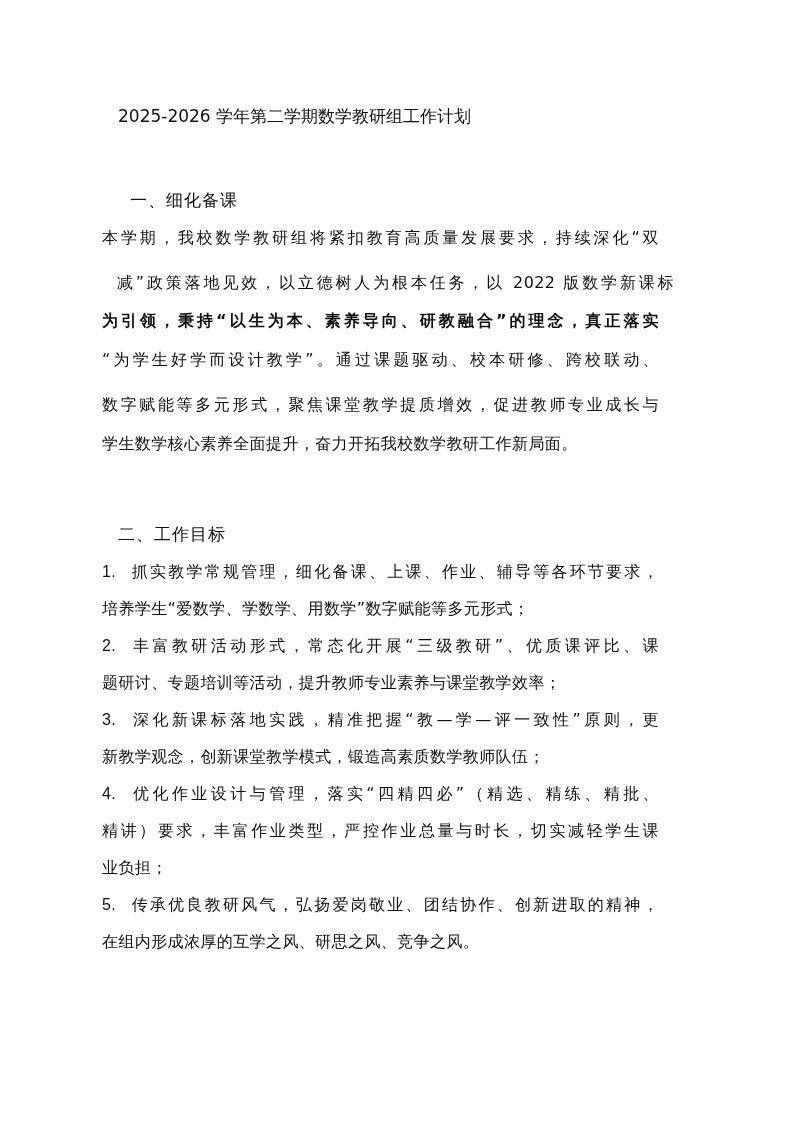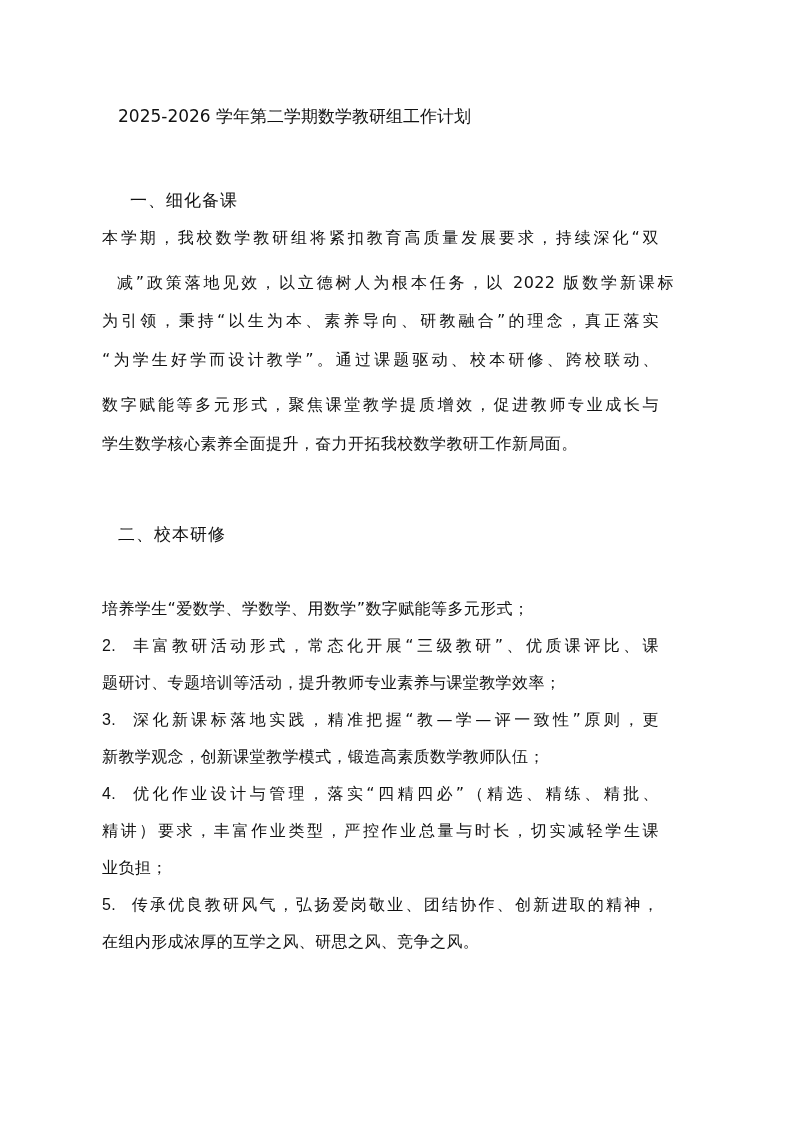--- a/index.html
+++ b/index.html
@@ -17,27 +17,28 @@
 </head>
 <body>
 
 <div class="page">
 
   <div class="title">2025-2026 学年第二学期数学教研组工作计划</div>
 
   <div class="heading" style="left:130px; top:188px;">一、细化备课</div>
   <div class="line" style="top:226px;">本学期，我校数学教研组将紧扣教育高质量发展要求，持续深化“双</div>
   <div class="line" style="top:271px;margin-left:15px;">减”政策落地见效，以立德树人为根本任务，以 2022 版数学新课标</div>
-  <div class="line" style="top:309px;">为引领，秉持“以生为本、素养导向、研教融合”的理念，真正落实</div>
+  <div class="line" style="top:309px;font-weight:bold;">为引领，秉持“以生为本、素养导向、研教融合”的理念，真正落实</div>
   <div class="line" style="top:348px;">“为学生好学而设计教学”。通过课题驱动、校本研修、跨校联动、</div>
   <div class="line" style="top:393px;">数字赋能等多元形式，聚焦课堂教学提质增效，促进教师专业成长与</div>
   <div class="line last" style="top:432px;">学生数学核心素养全面提升，奋力开拓我校数学教研工作新局面。</div>
 
-  <div class="heading" style="left:118px; top:522px;">二、校本研修</div>
+  <div class="heading" style="left:118px; top:522px;">二、工作目标</div>
 
+  <div class="line" style="top:560px;"><span class="num">1.</span><span>抓实教学常规管理，细化备课、上课、作业、辅导等各环节要求，</span></div>
   <div class="line last" style="top:597px;">培养学生“爱数学、学数学、用数学”数字赋能等多元形式；</div>
 
   <div class="line" style="top:634px;"><span class="num">2.</span><span>丰富教研活动形式，常态化开展“三级教研”、优质课评比、课</span></div>
   <div class="line last" style="top:671px;">题研讨、专题培训等活动，提升教师专业素养与课堂教学效率；</div>
 
   <div class="line" style="top:708px;"><span class="num">3.</span><span>深化新课标落地实践，精准把握“教—学—评一致性”原则，更</span></div>
   <div class="line last" style="top:745px;">新教学观念，创新课堂教学模式，锻造高素质数学教师队伍；</div>
 
   <div class="line" style="top:782px;"><span class="num">4.</span><span>优化作业设计与管理，落实“四精四必”（精选、精练、精批、</span></div>
   <div class="line" style="top:819px;">精讲）要求，丰富作业类型，严控作业总量与时长，切实减轻学生课</div>

